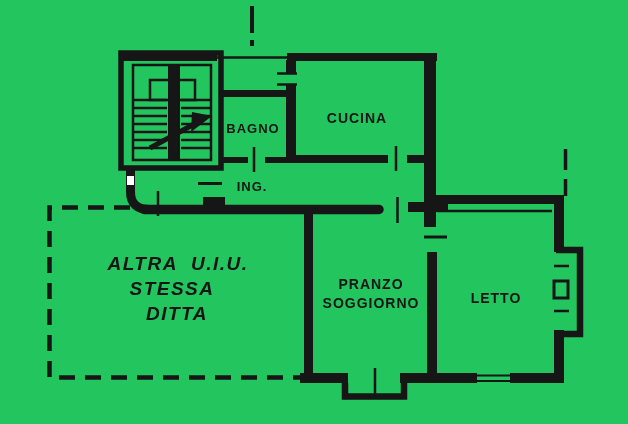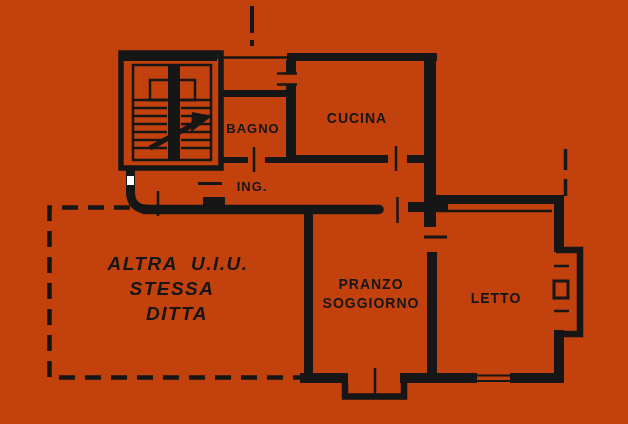--- a/index.html
+++ b/index.html
@@ -1,17 +1,17 @@
 <!DOCTYPE html>
 <html><head>
 <meta charset="utf-8">
 <style>
   html,body{margin:0;padding:0;background:#ffffff;}
   .stage{
-    position:relative;width:628px;height:424px;background:#c2410c;overflow:hidden;
+    position:relative;width:628px;height:424px;background:#22c55e;overflow:hidden;
     font-family:"Liberation Sans", sans-serif;
   }
   svg{position:absolute;left:0;top:0;}
   .ink{stroke:#161616;}
   .fillink{fill:#161616;}
   text{fill:#161616;font-family:"Liberation Sans", sans-serif;font-weight:700;letter-spacing:1px;}
   .room-label{font-size:14px;}
   .small-label{font-size:13px;}
   .uiu-label{font-size:19px;font-style:italic;font-weight:600;letter-spacing:1.5px;}
 </style>

